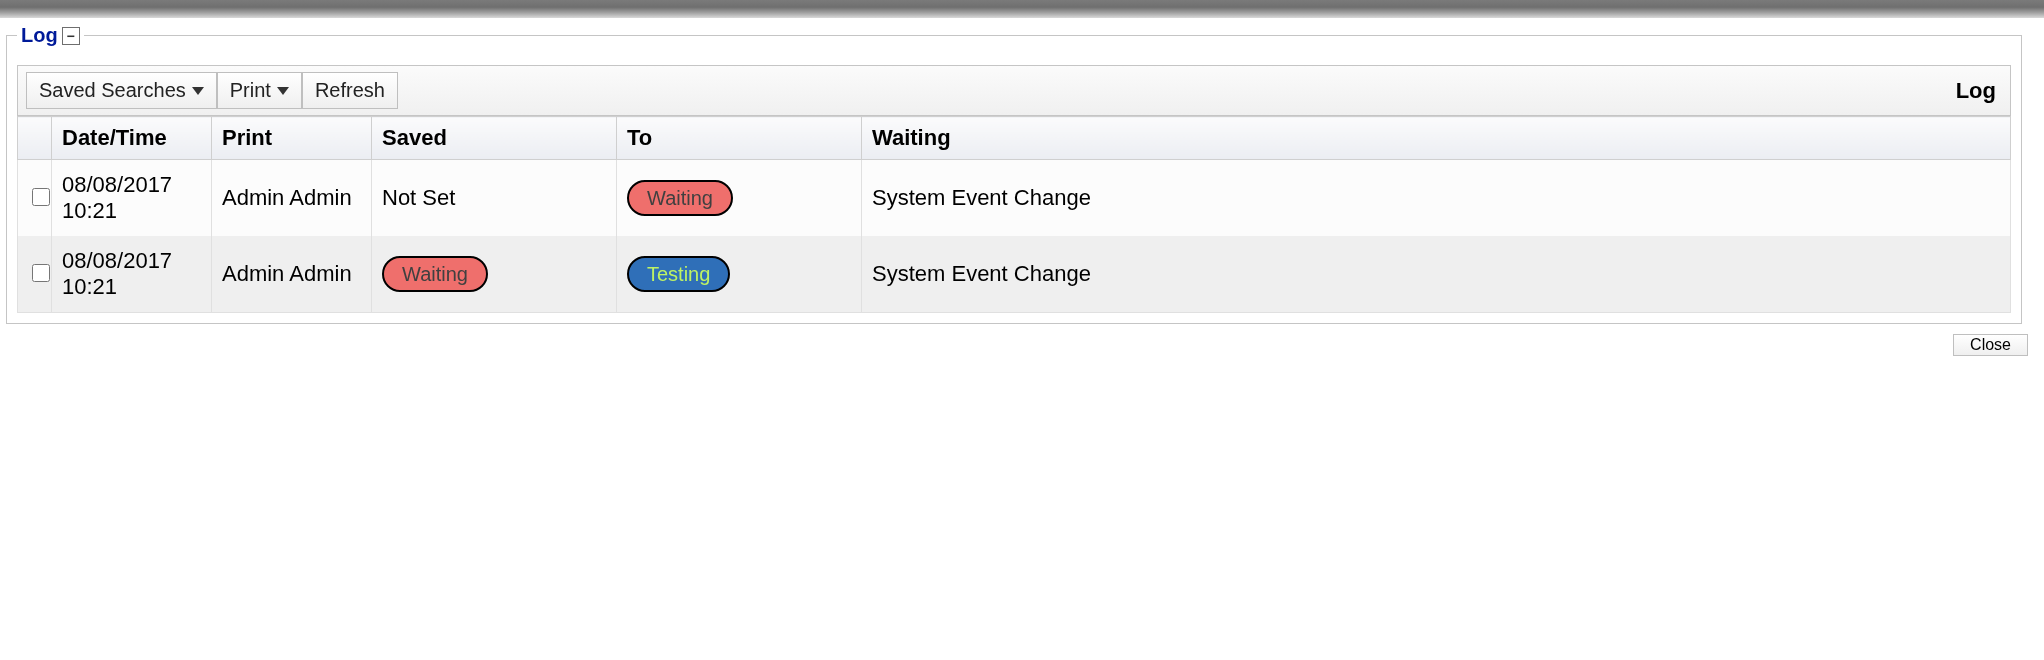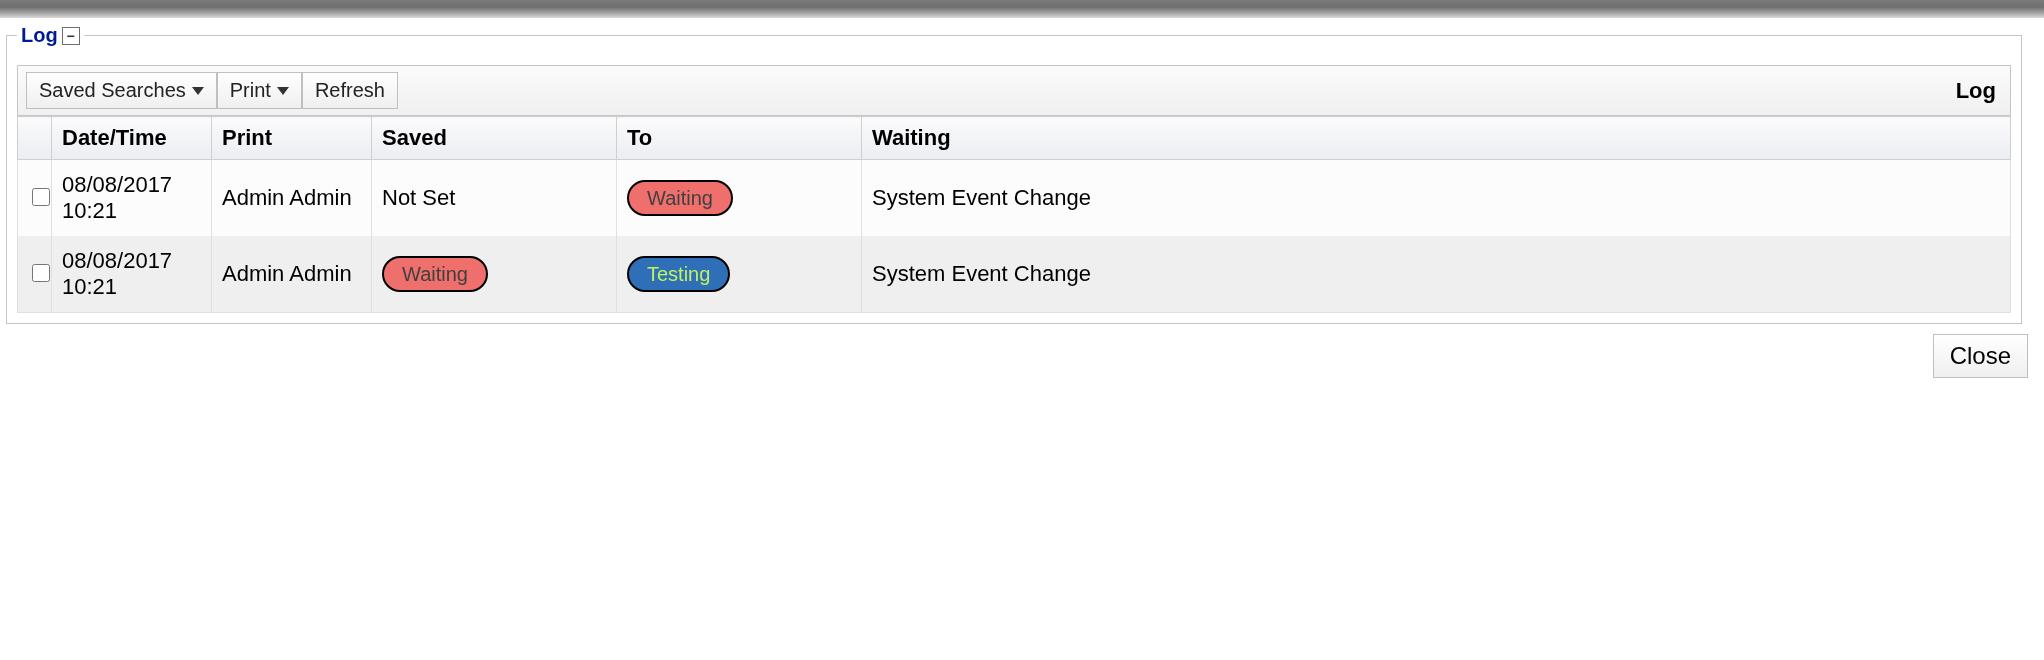--- a/index.html
+++ b/index.html
@@ -122,22 +122,22 @@
     width: 18px; height: 18px;
   }
   .footer {
     display: flex;
     justify-content: flex-end;
     padding: 10px 10px 6px 10px;
   }
   button.close-btn {
     background: linear-gradient(#ffffff, #efefef);
     border: 1px solid #bfbfbf;
-    padding: 7px 16px;
-    font-size: 24px;
+    padding: 1px 16px;
+    font-size: 16px;
     cursor: pointer;
   }
 </style>
 </head>
 <body>
 
 <div class="topbar"></div>
 
 <div class="page">
   <fieldset class="log-fieldset">

